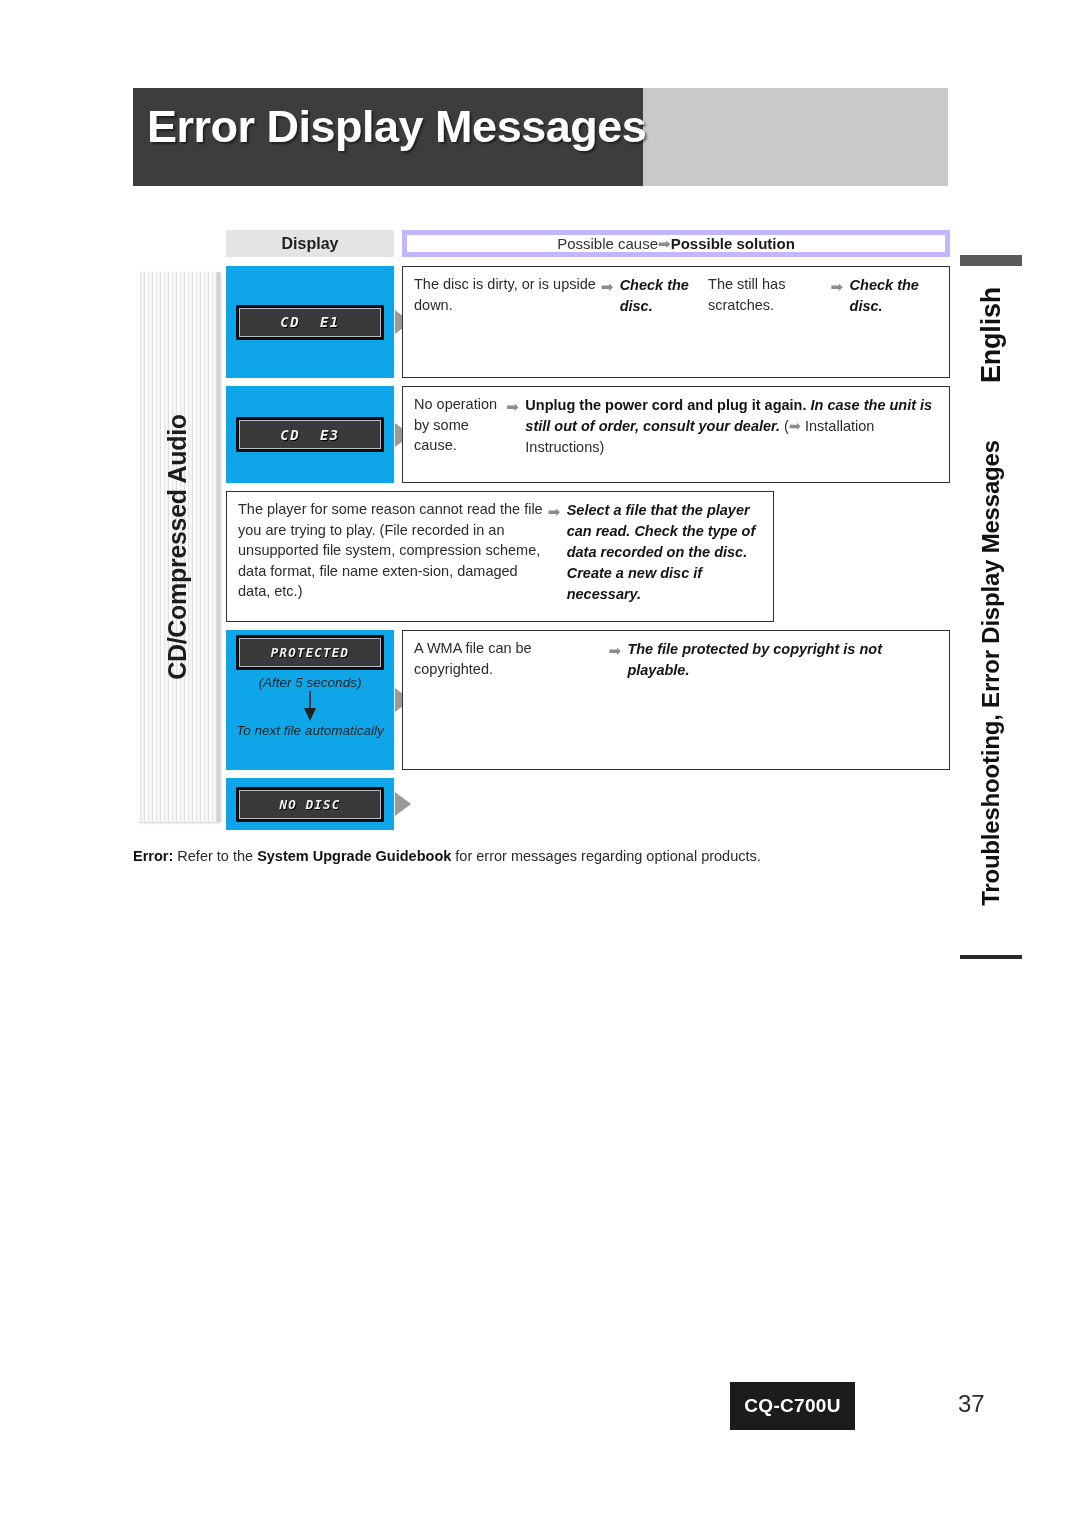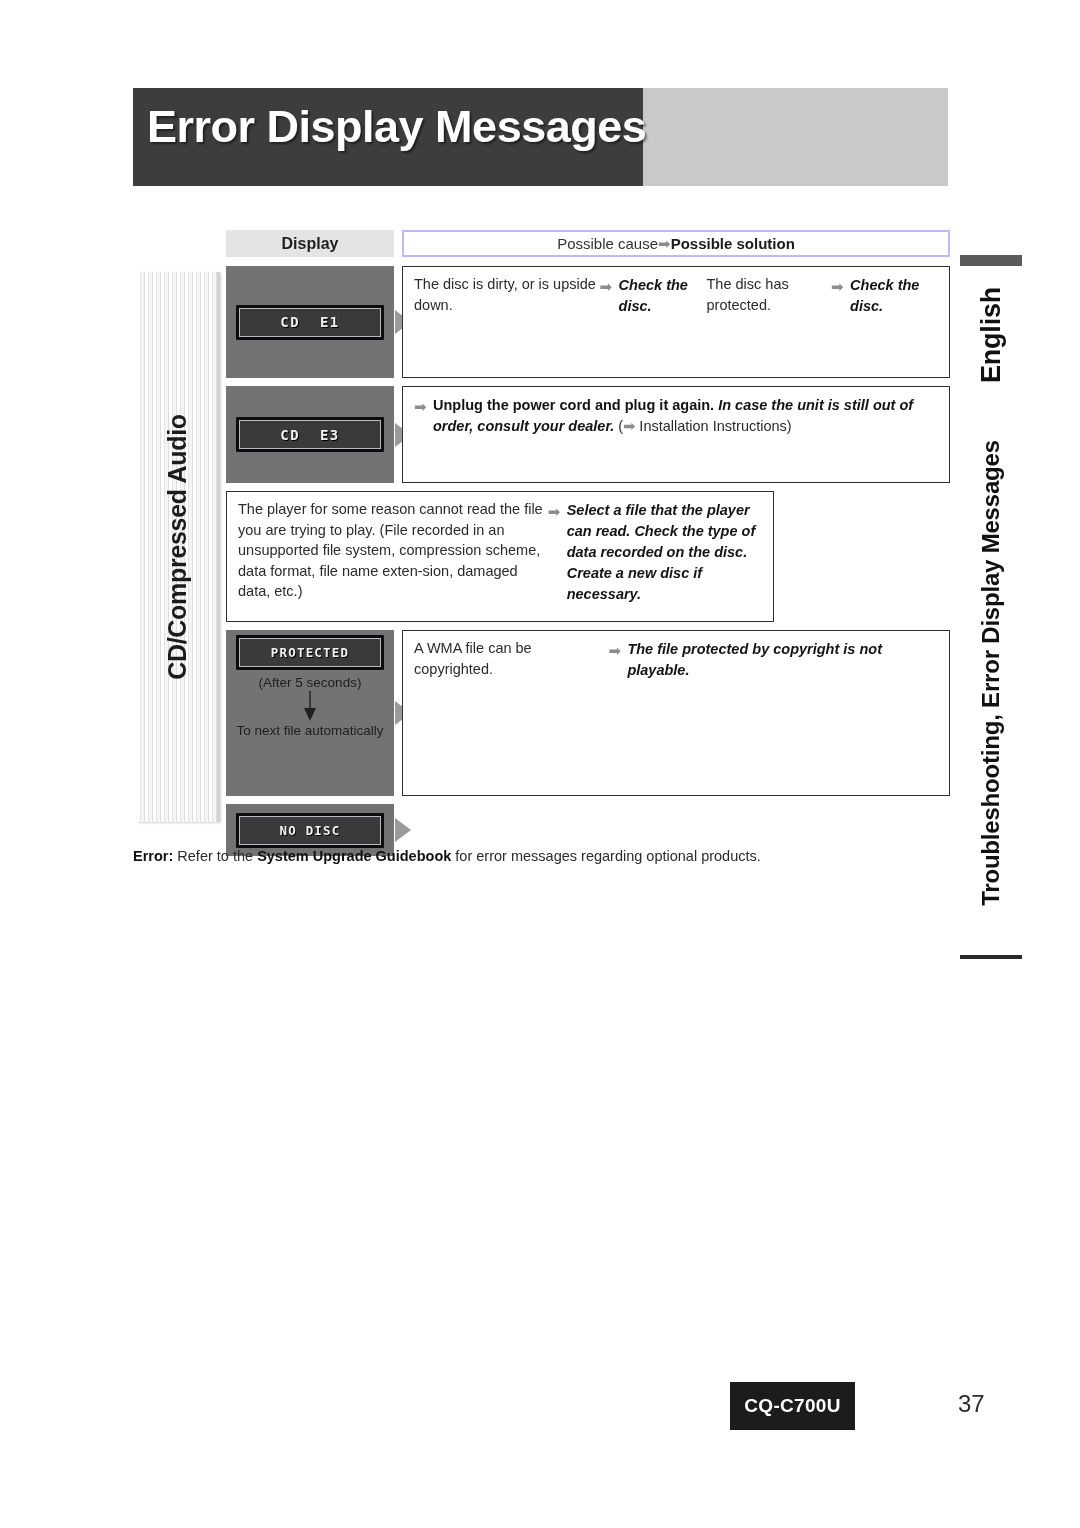--- a/index.html
+++ b/index.html
@@ -150,49 +150,50 @@
     background: #e4e4e4;
     display: flex;
     align-items: center;
     justify-content: center;
     font-size: 16px;
     font-weight: bold;
     color: #1f1f1f;
   }
   .hdr-cause {
     height: 27px;
-    border: 2px solid #c4b5fd;
+    border: 5px solid #c4b5fd;
     box-sizing: border-box;
     display: flex;
     align-items: center;
     justify-content: center;
     font-size: 15px;
     color: #333;
     background: #fff;
   }
   .hdr-cause .sol-strong {
     font-weight: bold;
     color: #1a1a1a;
   }
 
   .data-row {
     display: flex;
     gap: 8px;
     margin-bottom: 8px;
     position: relative;
   }
   .cell-display {
-    background: #737373;
+    background: #0ea5e9;
     position: relative;
     display: flex;
     flex-direction: column;
     align-items: center;
     justify-content: center;
     box-sizing: border-box;
     padding: 8px 0;
+    font-style: italic;
   }
   .cell-cause {
     border: 1px solid #2f2f2f;
     box-sizing: border-box;
     background: #fff;
     display: flex;
     flex-direction: row;
     justify-content: center;
     padding: 7px 11px;
     position: relative;
@@ -390,54 +391,55 @@
         </div>
       </div>
     </div>
     <div class="tri-link"></div>
     <div class="cell-cause col-cause">
       <div class="cause-line">The disc is dirty, or is upside down.</div>
       <div class="sol-line">
         <span class="arrow-glyph">➡</span><span>Check the disc.</span>
       </div>
       <div class="gap"></div>
-      <div class="cause-line">The disc has protected.</div>
+      <div class="cause-line">The still has scratches.</div>
       <div class="sol-line">
         <span class="arrow-glyph">➡</span><span>Check the disc.</span>
       </div>
     </div>
   </div>
 
   <div class="data-row" style="height:97px;">
     <div class="cell-display col-display">
       <div class="lcd">
         <div class="lcd-inner">
           <span class="lcd-text">CD  E3</span>
         </div>
       </div>
     </div>
     <div class="tri-link"></div>
     <div class="cell-cause col-cause">
+      <div class="cause-line">No operation by some cause.</div>
       <div class="sol-line upright">
         <span class="arrow-glyph">➡</span><span>Unplug the power cord and plug it again. </span><i>In case the unit is still out of order, consult your dealer.</i><span class="normal-tail"> (</span><span class="inline-arrow">➡</span><span class="normal-tail"> Installation Instructions)</span>
       </div>
     </div>
   </div>
 
   <div class="data-row" style="height:131px;">
     <div class="tri-link"></div>
     <div class="cell-cause col-cause">
       <div class="cause-line">The player for some reason cannot read the file you are trying to play. (File recorded in an unsupported file system, compression scheme, data format, file name exten-sion, damaged data, etc.)</div>
       <div class="sol-line">
         <span class="arrow-glyph">➡</span><span>Select a file that the player can read. Check the type of data recorded on the disc. Create a new disc if necessary.</span>
       </div>
     </div>
   </div>
 
-  <div class="data-row" style="height:166px;">
+  <div class="data-row" style="height:140px;">
     <div class="cell-display col-display" style="justify-content:flex-start;padding-top:5px;">
       <div class="lcd">
         <div class="lcd-inner">
           <span class="lcd-text small">PROTECTED</span>
         </div>
       </div>
       <div class="sub-note">(After 5 seconds)</div>
       <div class="down-arrow">
         <div class="shaft"></div>
           <div class="head"></div>

